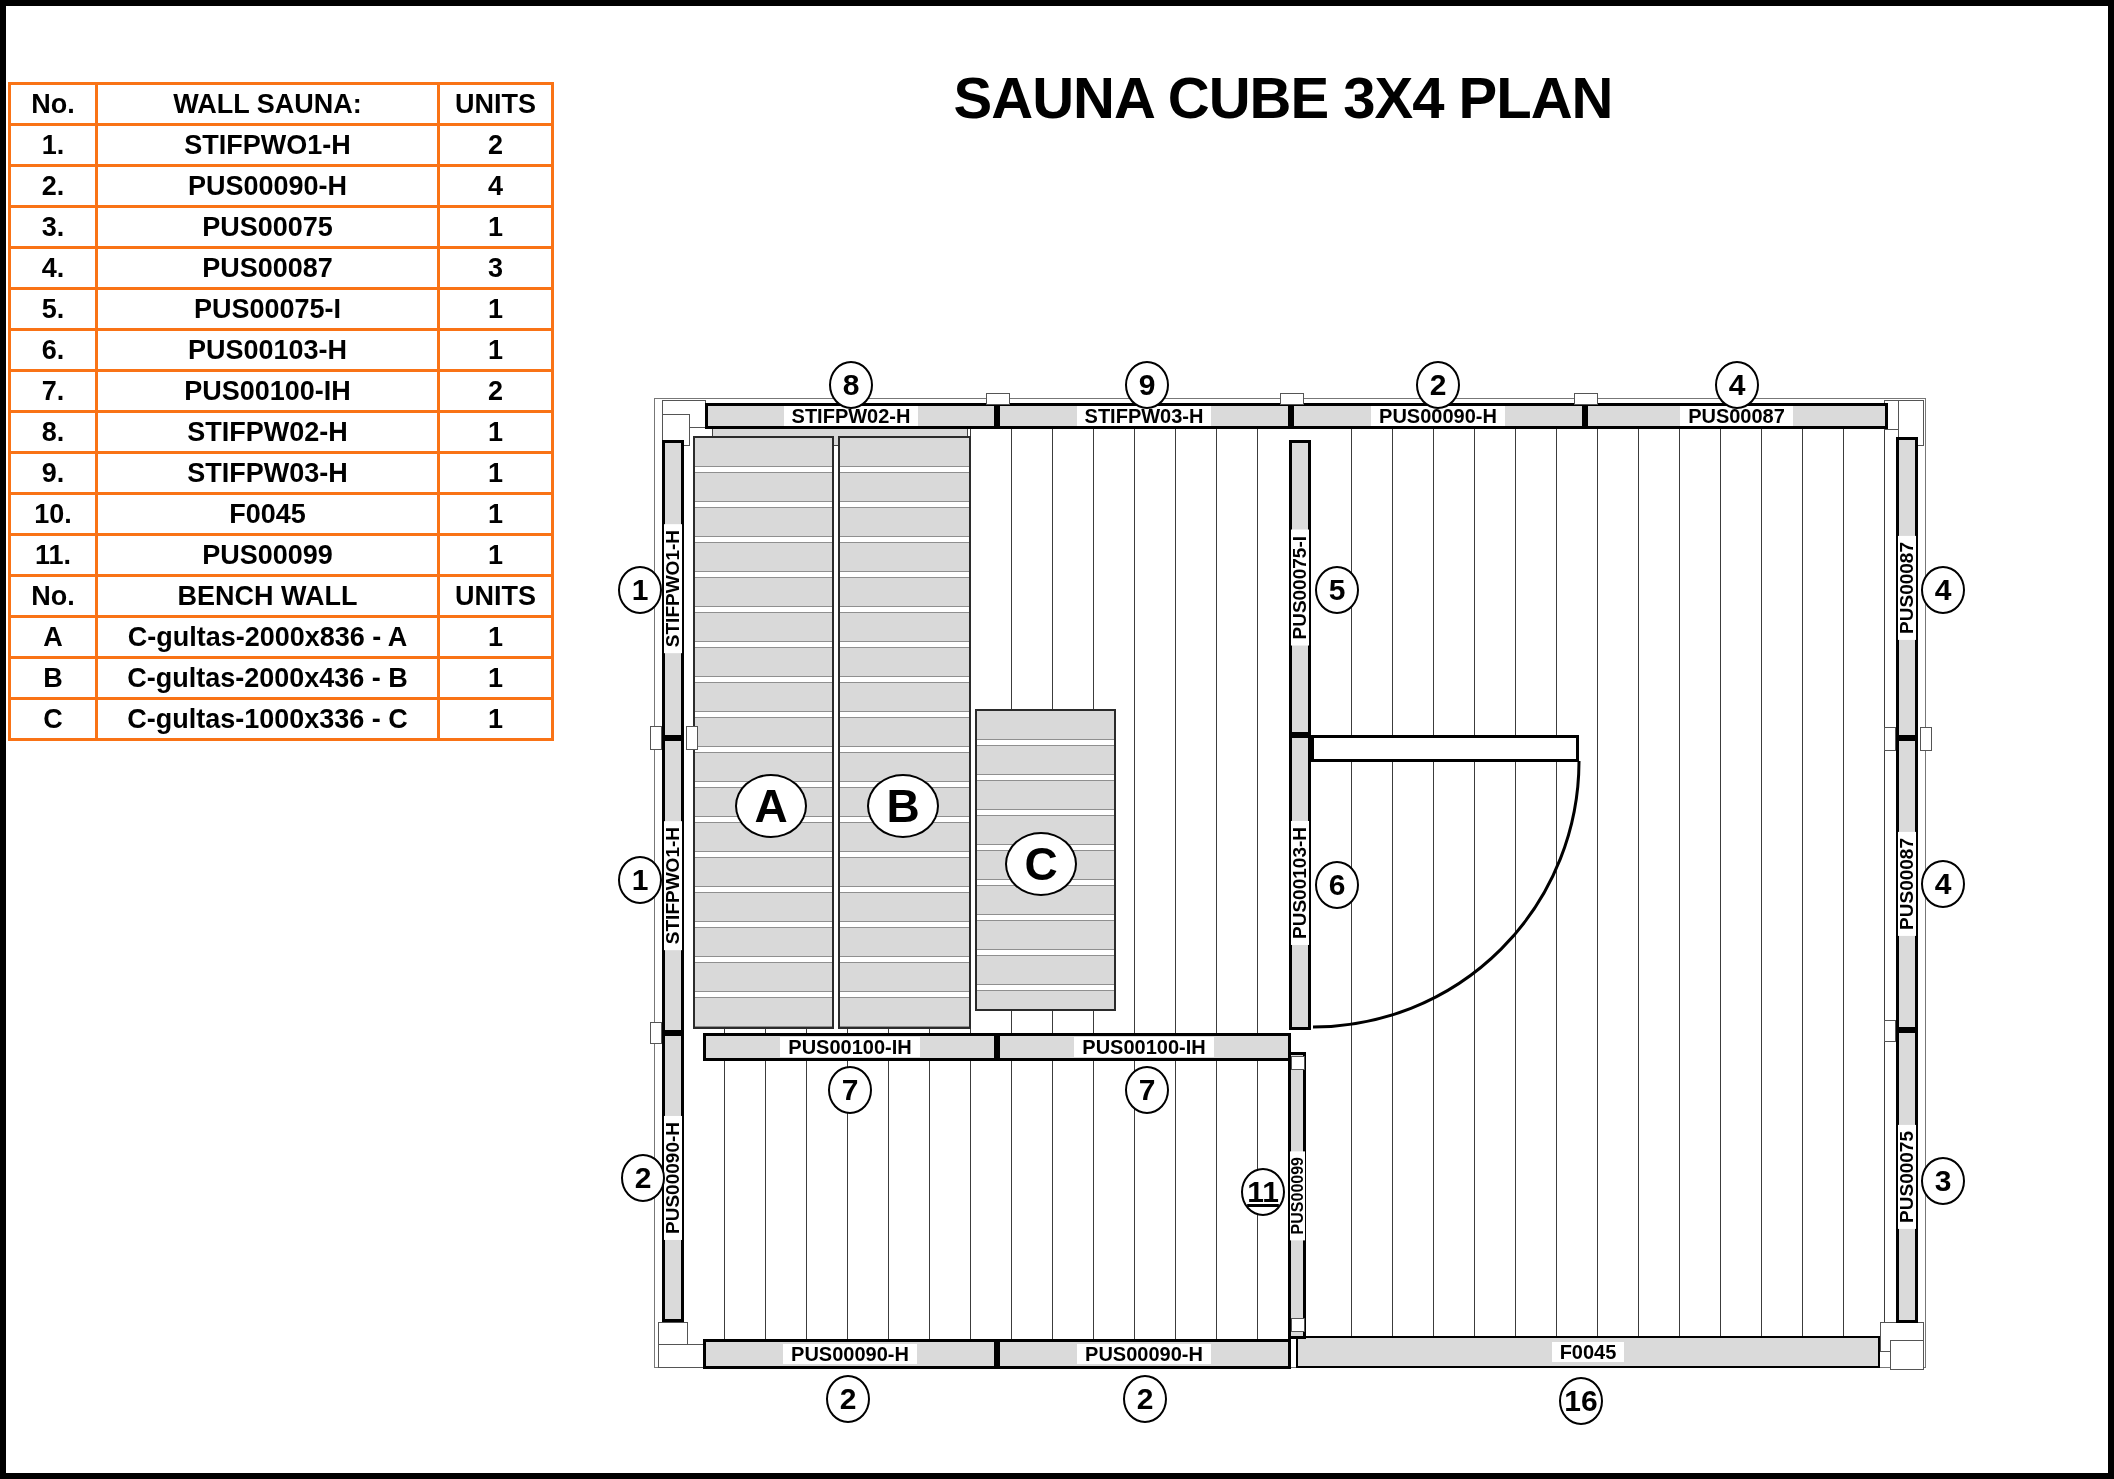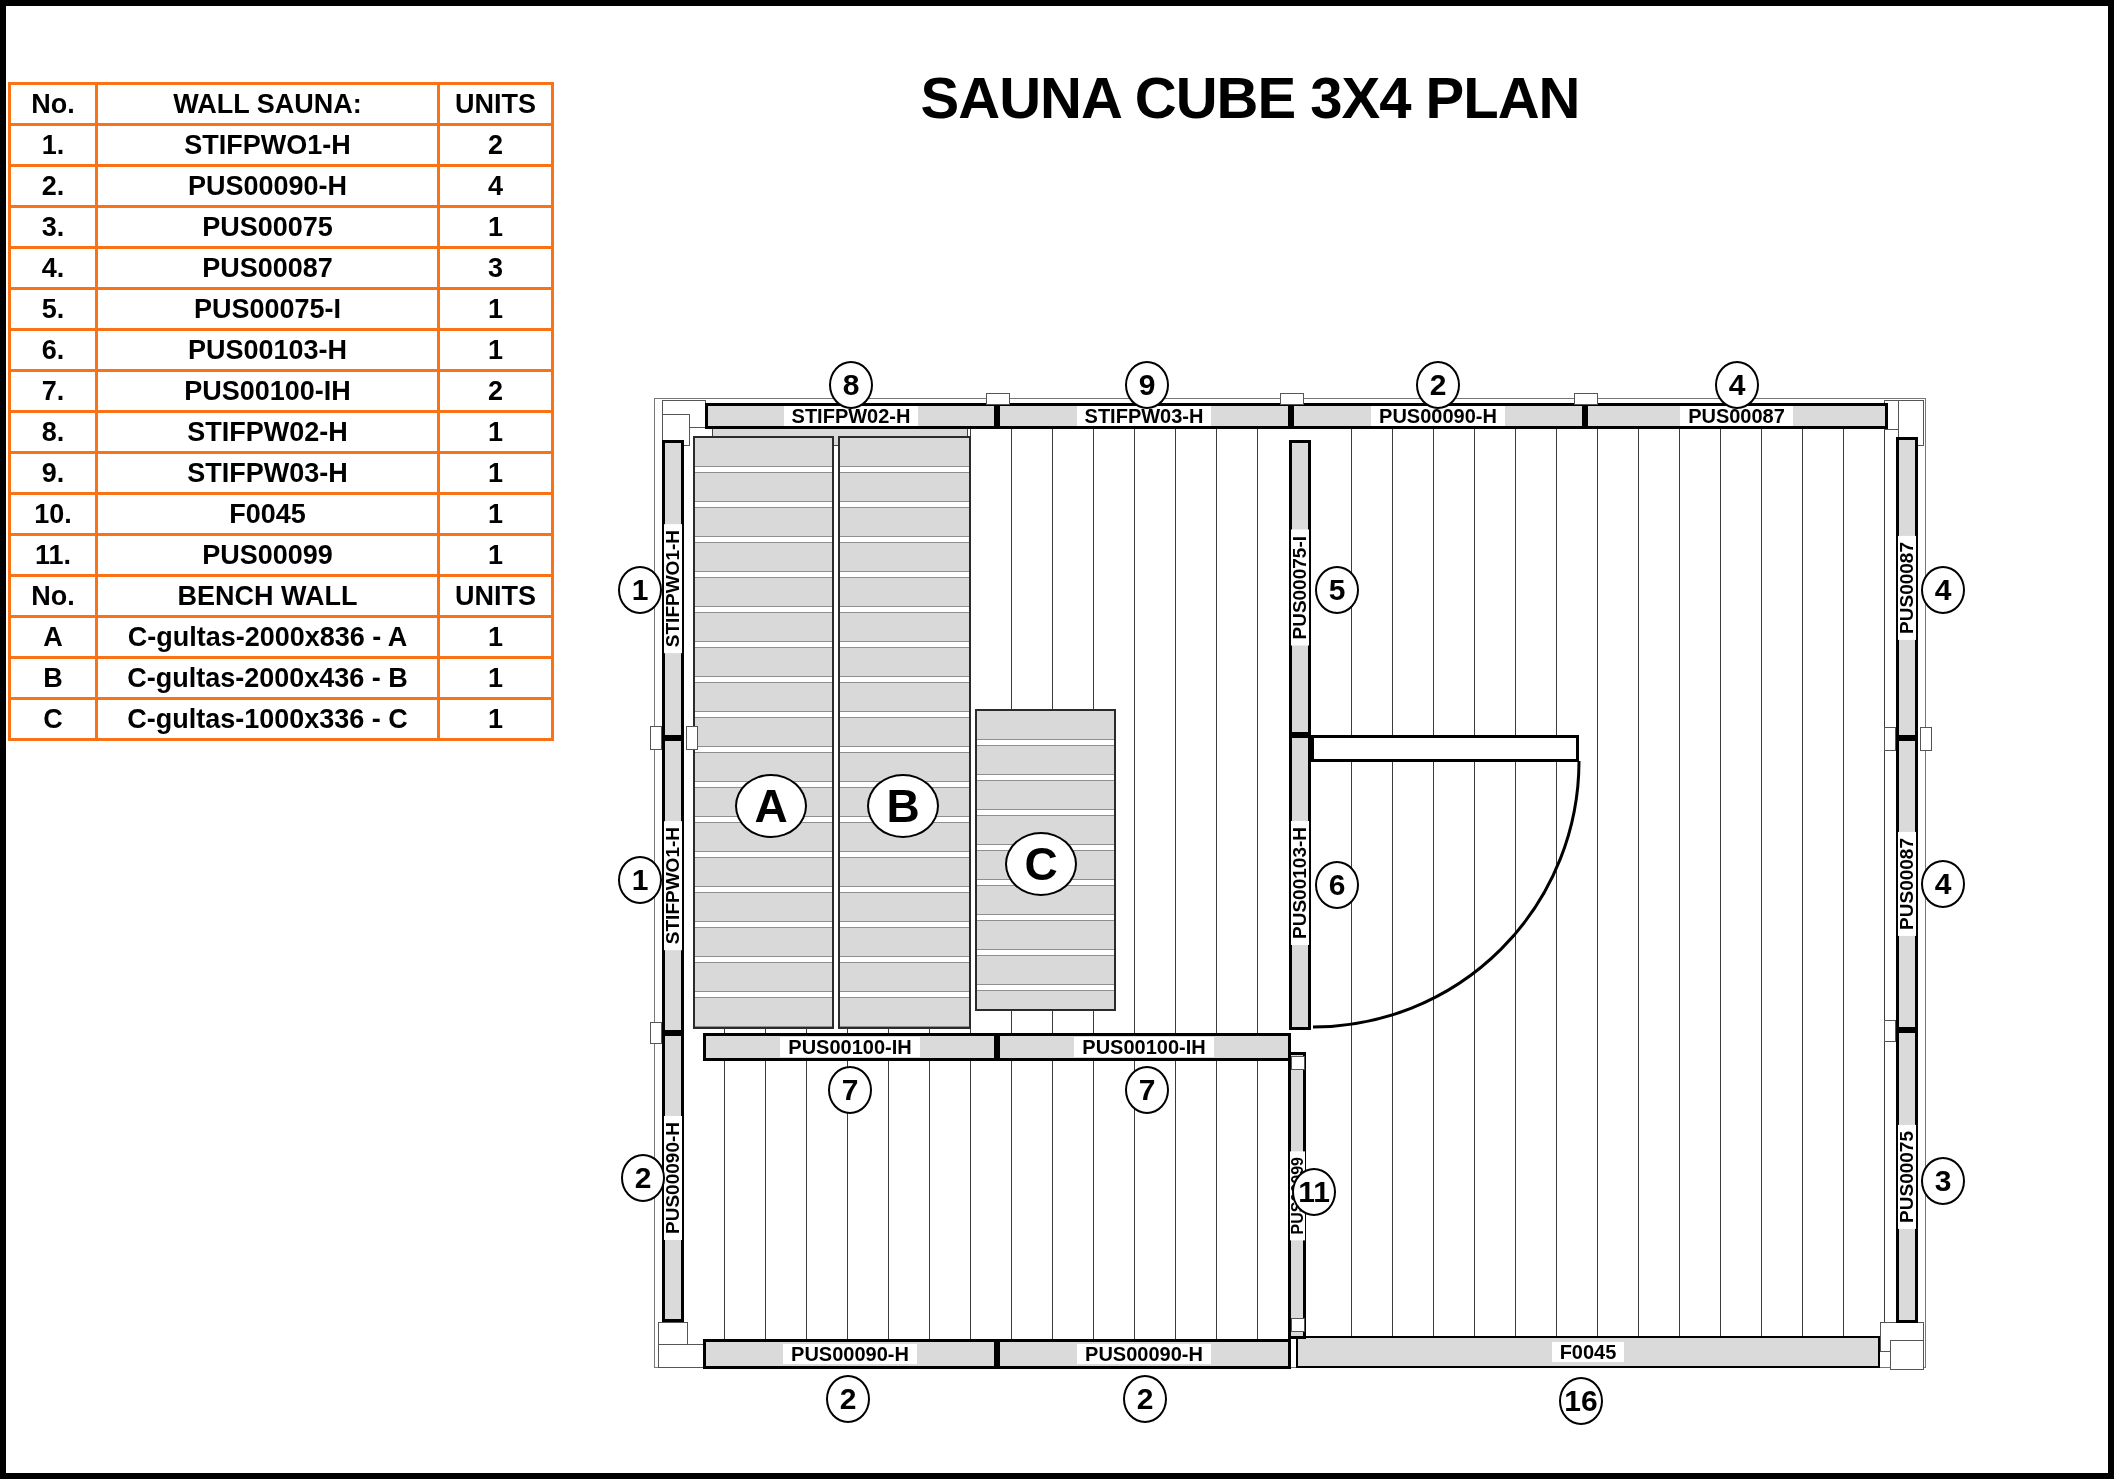--- a/index.html
+++ b/index.html
@@ -10,21 +10,21 @@
   #code-banner{position:absolute;left:6px;top:6px;width:491px;height:72px;
     background:var(--orange,#F59B2B);z-index:9;}
   #code-banner .inner{position:absolute;left:76px;top:5px;width:366px;height:60px;
     background:#fff;border:2px solid #000;display:flex;align-items:center;justify-content:center;
     font-weight:bold;font-size:30px;white-space:nowrap;}
   #parts-table{position:absolute;left:8px;top:82px;z-index:9;border-collapse:collapse;}
   #parts-table td,#parts-table th{border:3px solid #f97316;font-weight:bold;font-size:27px;
     text-align:center;padding:0;height:38px;background:#fff;color:#000;white-space:nowrap;}
   .c-no{width:84px;} .c-name{width:339px;} .c-units{width:111px;}
   
-  #plan-title{position:absolute;left:890px;top:64px;width:720px;text-align:center;
+  #plan-title{position:absolute;left:923px;top:64px;width:720px;text-align:center;
     font-weight:bold;font-size:58px;letter-spacing:-1px;color:#000;}
   
   .outline{position:absolute;border:1.5px solid #777;z-index:0;}
   .floor{position:absolute;z-index:1;
     background:repeating-linear-gradient(to right,#fff 0 40px,var(--plank-line,#3c3c3c) 40px 41px);}
   .bench{position:absolute;z-index:3;border:2px solid #2b2b2b;
     background:repeating-linear-gradient(to bottom,#d9d9d9 0 28px,#8f8f8f 28px 29px,#fff 29px 34px,#8f8f8f 34px 35px);}
   .headrest{position:absolute;z-index:2;background:#d9d9d9;border:1.5px solid #444;}
   .wall{position:absolute;background:var(--wall-fill,#dadada);border:3px solid #000;
     display:flex;align-items:center;justify-content:center;z-index:4;box-sizing:border-box;}
@@ -253,19 +253,19 @@
     <div class="badge" style="left:1921px;top:566px;">4</div>
     <div class="badge" style="left:1921px;top:860px;">4</div>
     <div class="badge" style="left:1921px;top:1157px;">3</div>
     <div class="badge" style="left:1315px;top:566px;">5</div>
     <div class="badge" style="left:1315px;top:861px;">6</div>
     <div class="badge" style="left:828px;top:1066px;">7</div>
     <div class="badge" style="left:1125px;top:1066px;">7</div>
     <div class="badge" style="left:826px;top:1375px;">2</div>
     <div class="badge" style="left:1123px;top:1375px;">2</div>
     <div class="badge" style="left:1559px;top:1377px;">16</div>
-    <div class="badge" style="left:1292px;top:1168px;">11</div>
+    <div class="badge" style="left:1241px;top:1168px;text-decoration:underline;">11</div>
 
     <div class="badge letter" style="left:735px;top:774px;">A</div>
     <div class="badge letter" style="left:867px;top:774px;">B</div>
     <div class="badge letter" style="left:1005px;top:832px;">C</div>
   </div>
 </div>
 
 </body></html>

